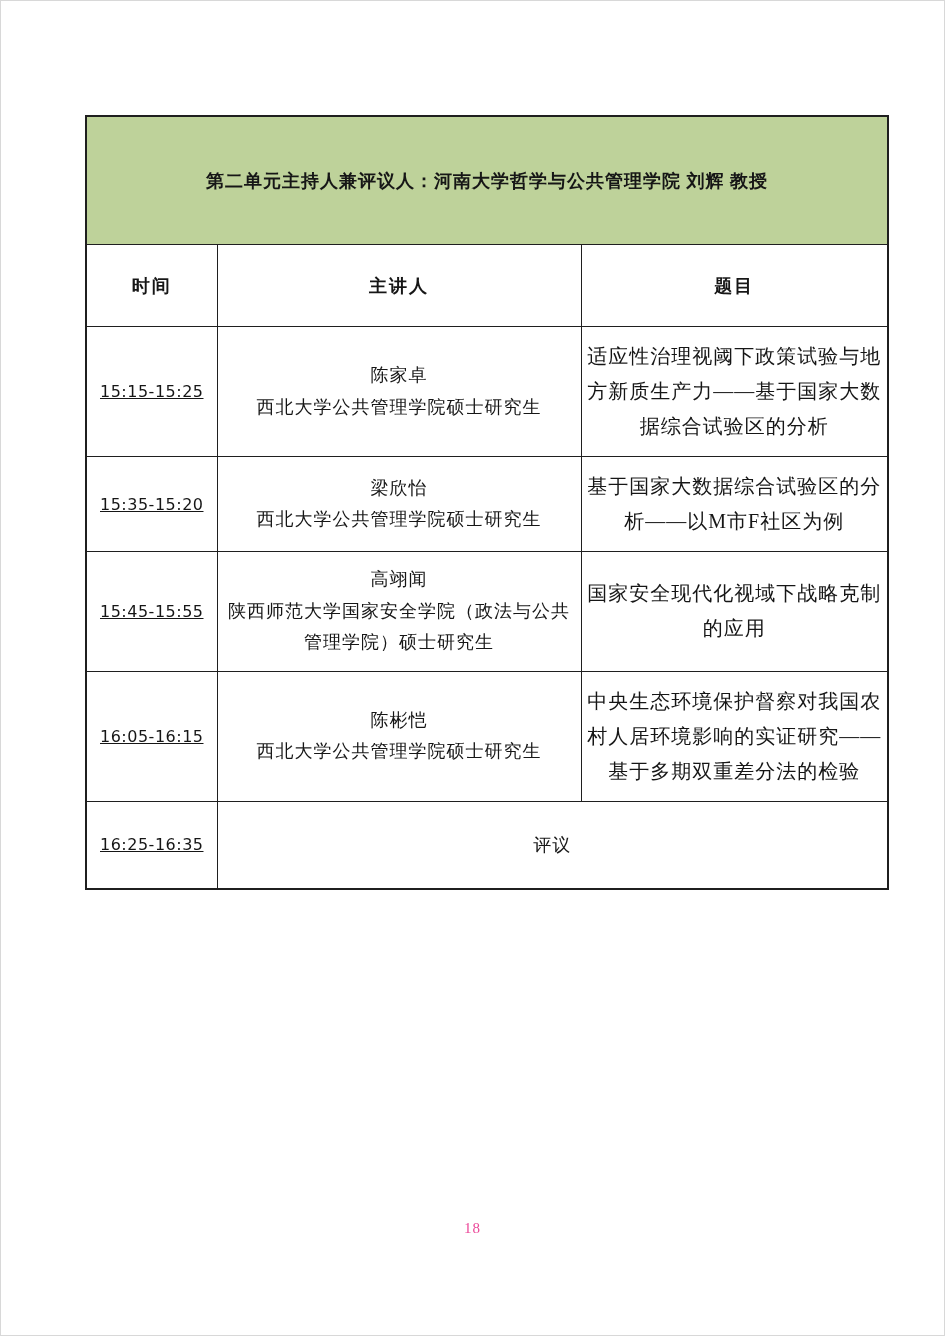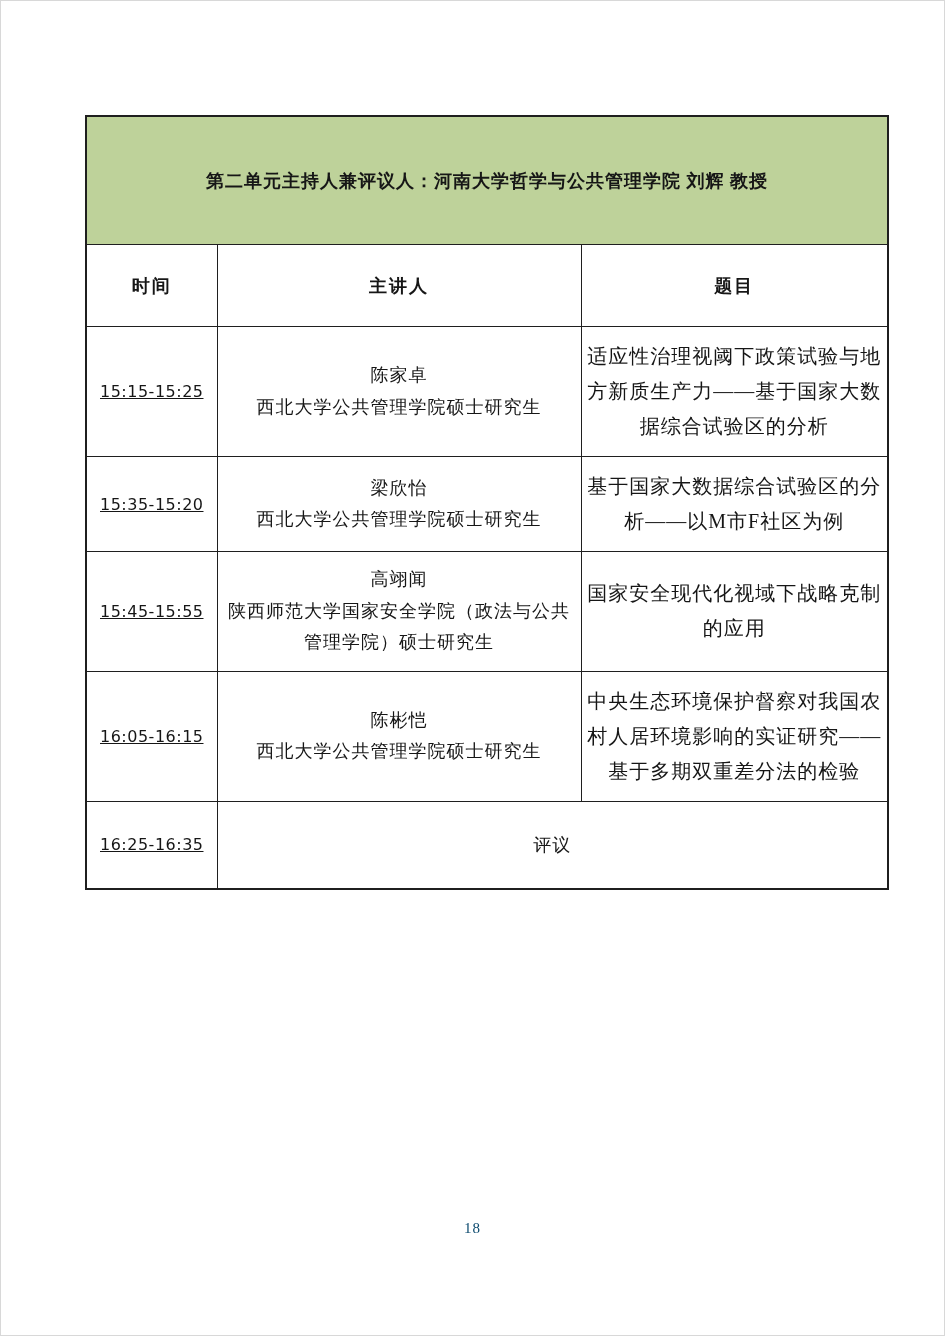--- a/index.html
+++ b/index.html
@@ -76,21 +76,21 @@
     font-size:18px;
     letter-spacing:2px;
   }
   .page-number{
     position:absolute;
     left:0;right:0;
     top:1220px;
     text-align:center;
     font-size:15px;
     font-family:"Liberation Serif","DejaVu Serif",serif;
-    color:#0c4a6e;
+    color:#ec4899;
     letter-spacing:1px;
   }
 </style>
 </head>
 <body>
 
 <div class="sheet">
   <div class="tablewrap">
     <table class="schedule">
       <colgroup>

